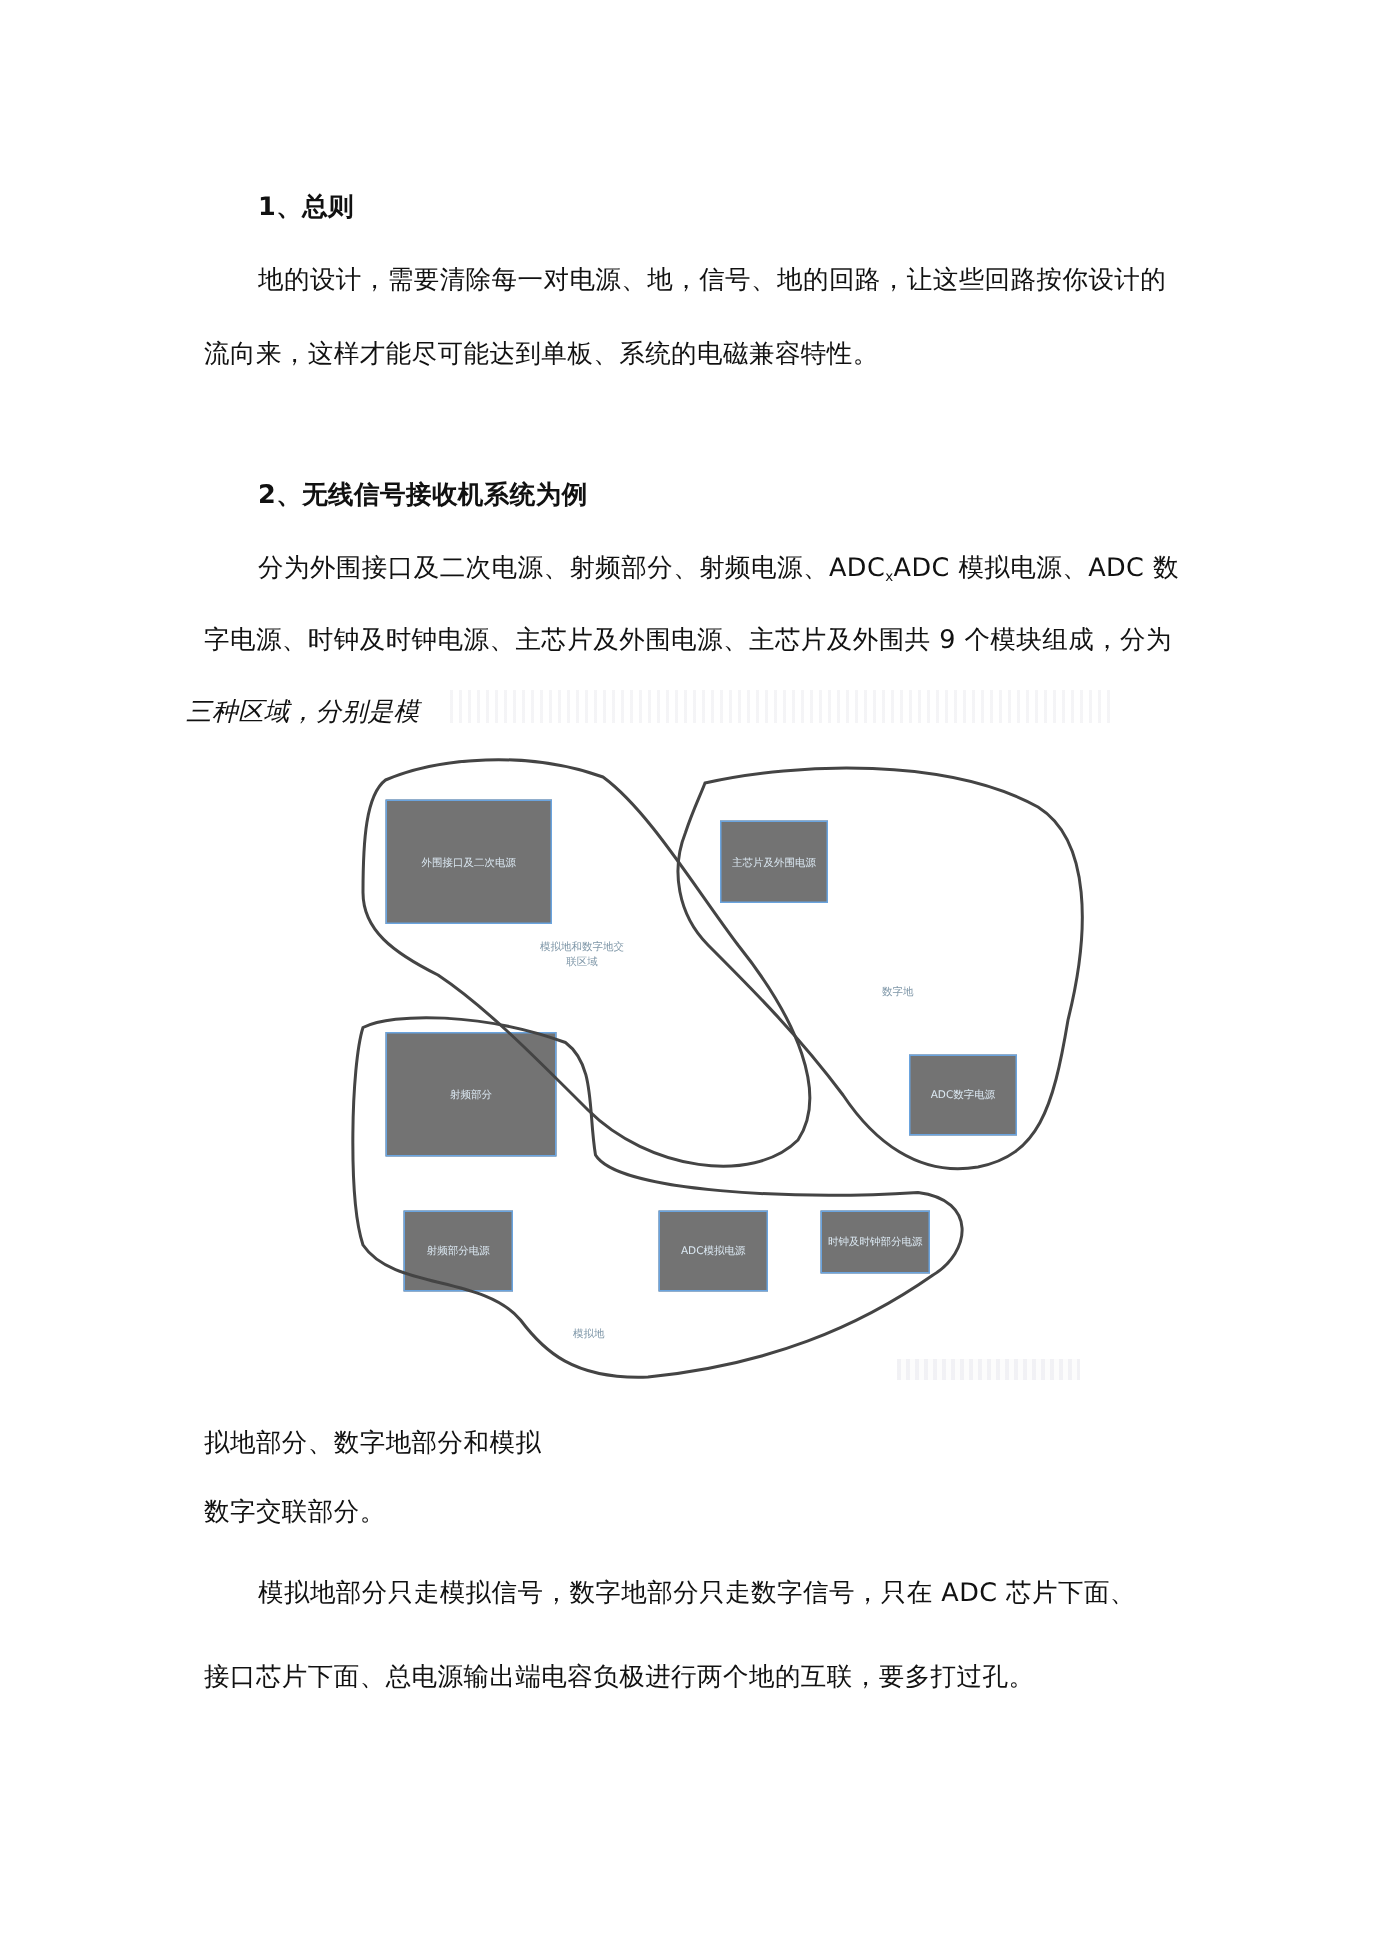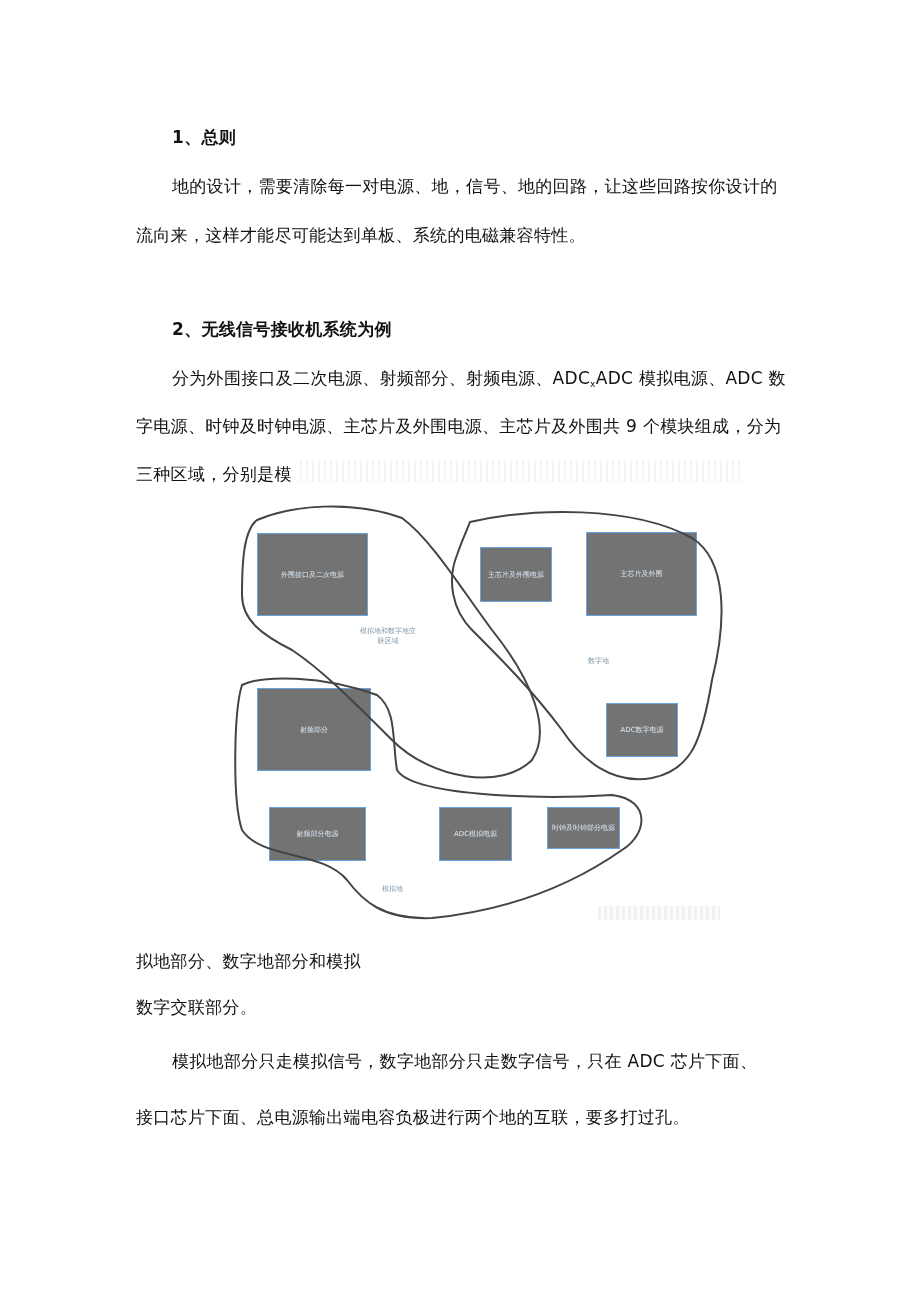--- a/index.html
+++ b/index.html
@@ -24,30 +24,29 @@
 
 <div class="line heading" style="left:172px; top:126px;">1、总则</div>
 <div class="line" style="left:172px; top:175px;">地的设计，需要清除每一对电源、地，信号、地的回路，让这些回路按你设计的</div>
 <div class="line" style="left:136px; top:224px;">流向来，这样才能尽可能达到单板、系统的电磁兼容特性。</div>
 
 <div class="line heading" style="left:172px; top:318px;">2、无线信号接收机系统为例</div>
 <div class="line" style="left:172px; top:367px;">
   <span>分为外围接口及二次电源、射频部分、射频电源、ADC</span><span class="sub">x</span><span>ADC 模拟电源、ADC 数</span>
 </div>
 <div class="line" style="left:136px; top:415px;">字电源、时钟及时钟电源、主芯片及外围电源、主芯片及外围共 9 个模块组成，分为</div>
-<div class="line" style="left:136px; top:463px;">三种区域，分别是模</div>
+<div class="line" style="left:124px; top:463px;font-style:italic;">三种区域，分别是模</div>
 <div class="wm-top"></div>
 
 <div id="diagram">
   <div class="box" style="left:25px; top:33px; width:111px; height:83px;">外围接口及二次电源</div>
   <div class="box" style="left:248px; top:47px; width:72px; height:55px;">主芯片及外围电源</div>
-  <div class="box" style="left:354px; top:32px; width:111px; height:84px;">主芯片及外围</div>
   <div class="box" style="left:25px; top:188px; width:114px; height:83px;">射频部分</div>
   <div class="box" style="left:374px; top:203px; width:72px; height:54px;">ADC数字电源</div>
-  <div class="box" style="left:37px; top:307px; width:97px; height:54px;">射频部分电源</div>
+  <div class="box" style="left:37px; top:307px; width:73px; height:54px;">射频部分电源</div>
   <div class="box" style="left:207px; top:307px; width:73px; height:54px;">ADC模拟电源</div>
   <div class="box" style="left:315px; top:307px; width:73px; height:42px;">时钟及时钟部分电源</div>
 
   <div class="region-label" style="left:128px; top:126px; width:56px; white-space:normal;">模拟地和数字地交联区域</div>
   <div class="region-label" style="left:356px; top:156px;">数字地</div>
   <div class="region-label" style="left:150px; top:384px;">模拟地</div>
 
   <svg class="curves" width="510" height="430" viewBox="0 0 510 430">
 
     <path d="M25,20 C60,5 120,0 170,18 C200,40 230,90 260,130 C300,180 320,230 300,260 C270,290 200,280 160,240 C120,200 90,170 60,150 C30,135 10,120 10,95 C10,60 12,30 25,20 Z" fill="none" stroke="#444" stroke-width="2"></path>

